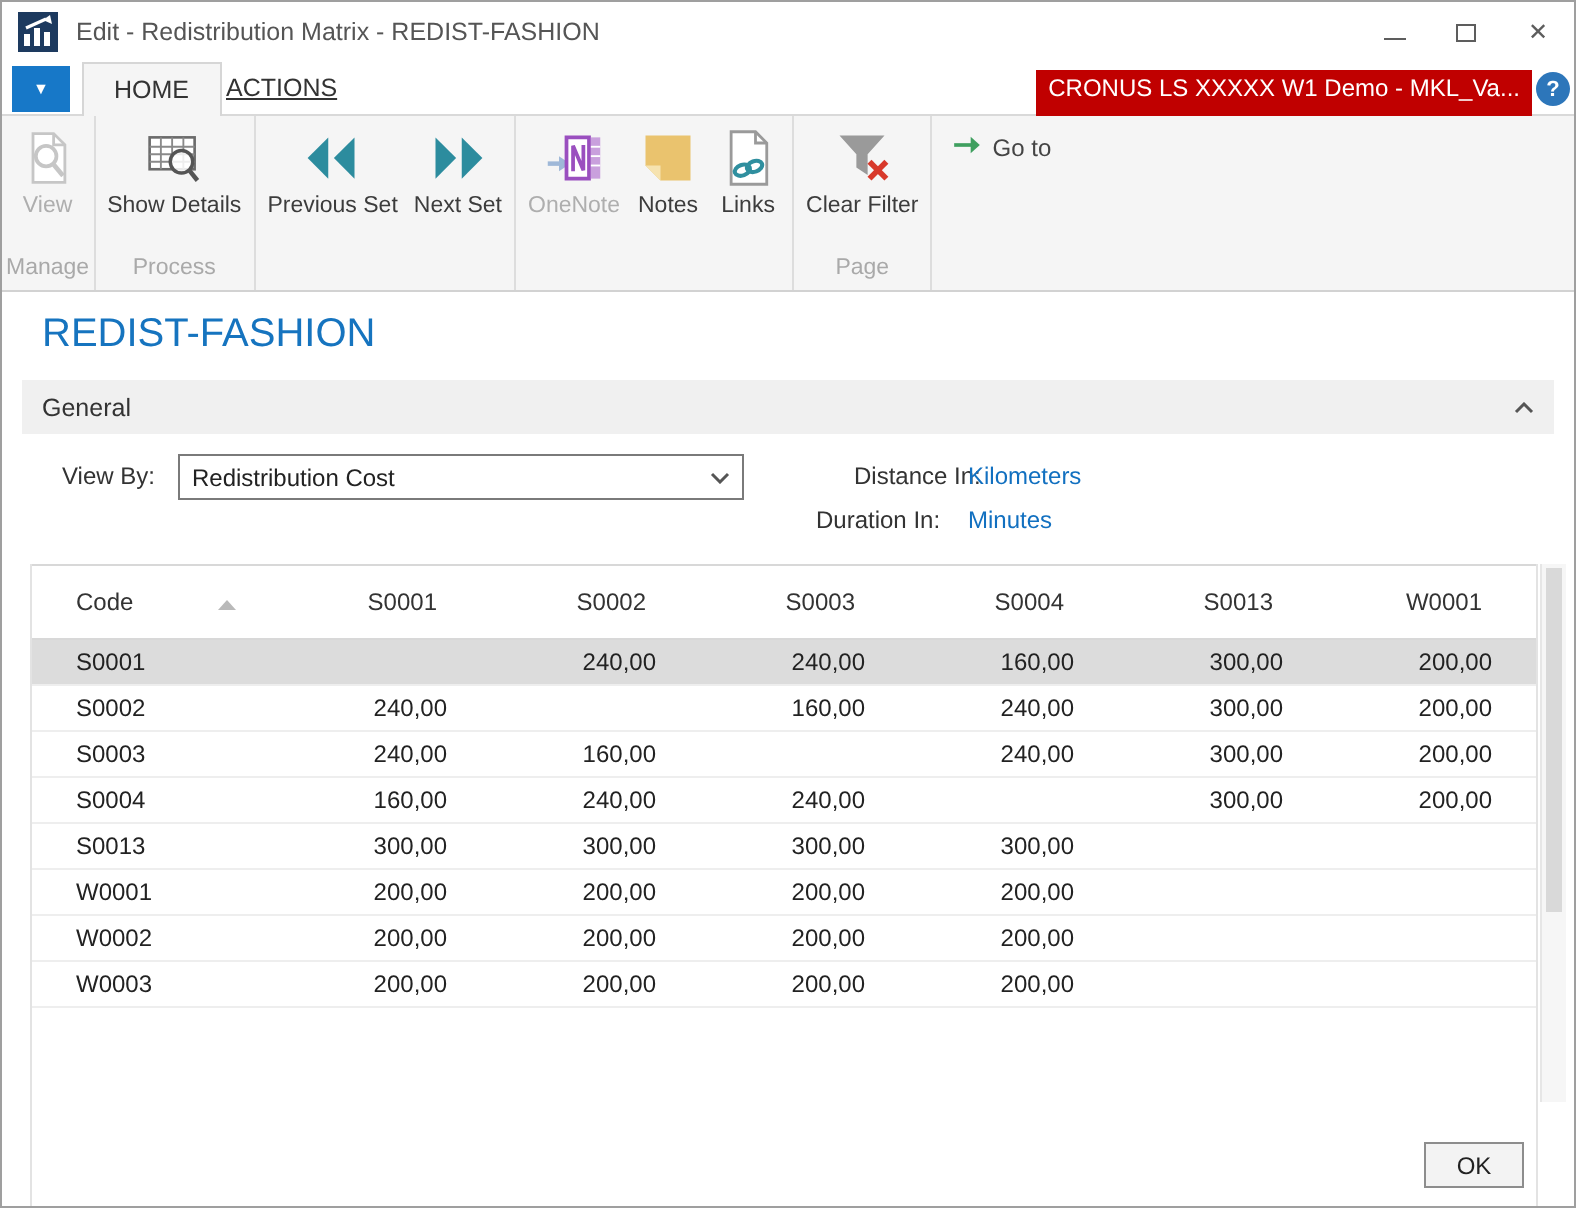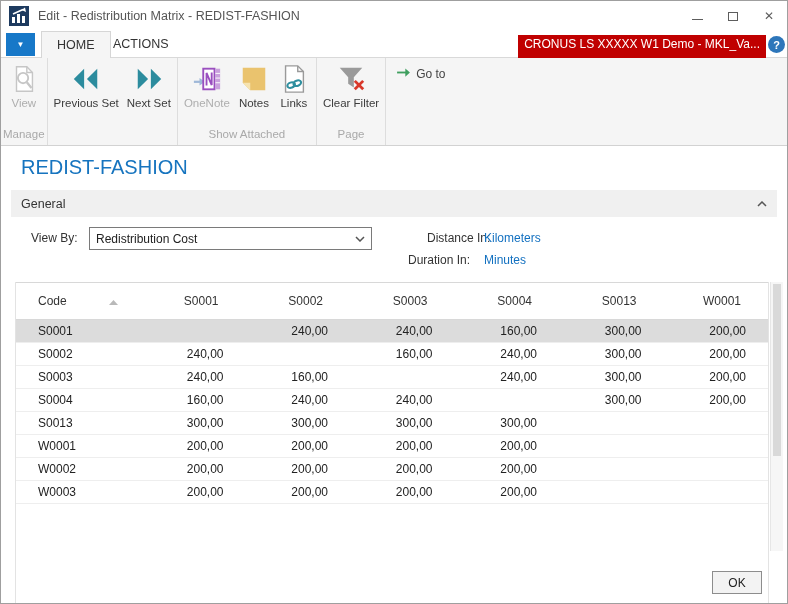--- a/index.html
+++ b/index.html
@@ -15,21 +15,21 @@
   .win-controls { position:absolute; right:0; top:0; height:30px; display:flex; }
   .wc { width:36px; height:30px; display:flex; align-items:center; justify-content:center; color:#5d5d5d; font-size:12px; cursor:default; }
   .min-glyph { display:inline-block; width:11px; height:0; border-bottom:1px solid #5d5d5d; margin-top:6px; }
   .max-glyph { display:inline-block; width:10px; height:9px; border:1px solid #5d5d5d; }
   
   .tabrow { position:absolute; top:30px; left:0; right:0; height:27px; background:#fff; border-bottom:1px solid #d9d9d9; }
   .menu-btn { position:absolute; left:5px; top:2px; width:29px; height:23px; background:#1778c8; display:flex; align-items:center; justify-content:center; }
   .menu-btn span { color:#fff; font-size:8px; line-height:8px; }
   .tab { position:absolute; top:0; height:27px; line-height:26px; padding:0 15px; font-size:12.5px; color:#333; }
   .tab.active { left:40px; background:#f5f5f5; border:1px solid #d6d6d6; border-bottom:none; }
-  .tab.plain { left:97px; }
+  .tab.plain { left:97px;text-decoration:underline; }
   .badge { position:absolute; right:21px; top:4px; height:29px; line-height:19px; padding:0 6px; background:#c00000; color:#fff; font-size:12px; white-space:nowrap; }
   .help { position:absolute; right:2px; top:5px; width:17px; height:17px; border-radius:50%; background:#2d76ba; color:#fff; font-weight:bold; font-size:11px; display:flex; align-items:center; justify-content:center; }
   
   .ribbon { position:absolute; top:57px; left:0; right:0; height:88px; background:#f5f5f5; border-bottom:1px solid #d2d2d2; display:flex; align-items:stretch; }
   .rgroup { display:flex; flex-direction:column; border-right:1px solid #ddd; padding:0 2px; }
   .rbtns { flex:1; display:flex; align-items:flex-start; justify-content:center; padding-top:3px; }
   .glabel { height:17px; text-align:center; color:#a9a9a9; font-size:11.5px; }
   .rbtn { display:flex; flex-direction:column; align-items:center; padding:2px 4px; cursor:default; }
   .rbtn .ric { width:32px; height:32px; display:flex; align-items:center; justify-content:center; }
   .rbtn .rlabel { margin-top:2px; font-size:11.5px; line-height:13px; text-align:center; color:#3c3c3c; white-space:pre-line; }
@@ -116,20 +116,41 @@
                 <circle cx="15" cy="15" r="5.5" fill="#fff" stroke="#c6c6c6" stroke-width="2"></circle>
                 <line x1="19" y1="19.5" x2="24" y2="25.5" stroke="#c6c6c6" stroke-width="2.5"></line>
               </svg>
           </span>
           <span class="rlabel">View</span>
         </div>
       </div>
       <div class="glabel">Manage</div>
     </div>
 
+    <div class="rgroup">
+      <div class="rbtns">
+        <div class="rbtn">
+          <span class="ric">
+            <svg viewBox="0 0 32 32" width="30" height="30">
+                <rect x="3" y="5" width="24" height="17" fill="#fff" stroke="#6b6b6b" stroke-width="1.4"></rect>
+                <line x1="3" y1="10" x2="27" y2="10" stroke="#8a8a8a"></line>
+                <line x1="3" y1="14" x2="27" y2="14" stroke="#8a8a8a"></line>
+                <line x1="3" y1="18" x2="27" y2="18" stroke="#8a8a8a"></line>
+                <line x1="9" y1="5" x2="9" y2="22" stroke="#8a8a8a"></line>
+                <line x1="15" y1="5" x2="15" y2="22" stroke="#8a8a8a"></line>
+                <line x1="21" y1="5" x2="21" y2="22" stroke="#8a8a8a"></line>
+                <circle cx="20" cy="18" r="6" fill="rgba(255,255,255,0.85)" stroke="#555" stroke-width="1.8"></circle>
+                <line x1="24.5" y1="23" x2="28.5" y2="28" stroke="#555" stroke-width="2.4"></line>
+              </svg>
+          </span>
+          <span class="rlabel">Show Details</span>
+        </div>
+      </div>
+      <div class="glabel">Process</div>
+    </div>
 
     <div class="rgroup">
       <div class="rbtns">
         <div class="rbtn">
           <span class="ric">
             <svg viewBox="0 0 32 32" width="30" height="30">
                 <polygon points="14,5 14,27 3,16" fill="#2c8c9e"></polygon>
                 <polygon points="28,5 28,27 17,16" fill="#2c8c9e"></polygon>
               </svg>
           </span>
@@ -180,21 +201,20 @@
                 <path d="M20 2 v6 h6" fill="none" stroke="#9a9a9a" stroke-width="1.5"></path>
                 <g stroke="#2f8f9f" stroke-width="2.2" fill="none">
                   <ellipse cx="13" cy="22.5" rx="4.2" ry="2.8" transform="rotate(-20 13 22.5)"></ellipse>
                   <ellipse cx="19.5" cy="20.5" rx="4.2" ry="2.8" transform="rotate(-20 19.5 20.5)"></ellipse>
                 </g>
               </svg>
           </span>
           <span class="rlabel">Links</span>
         </div>
       </div>
-      <div class="glabel">Show Attached</div>
     </div>
 
     <div class="rgroup">
       <div class="rbtns">
         <div class="rbtn">
           <span class="ric">
             <svg viewBox="0 0 32 32" width="30" height="30">
                 <polygon points="4,4 28,4 19,14 19,25 13,21 13,14" fill="#9a9a9a"></polygon>
                 <g stroke="#d8382a" stroke-width="3">
                   <line x1="20" y1="18" x2="29" y2="27"></line>

